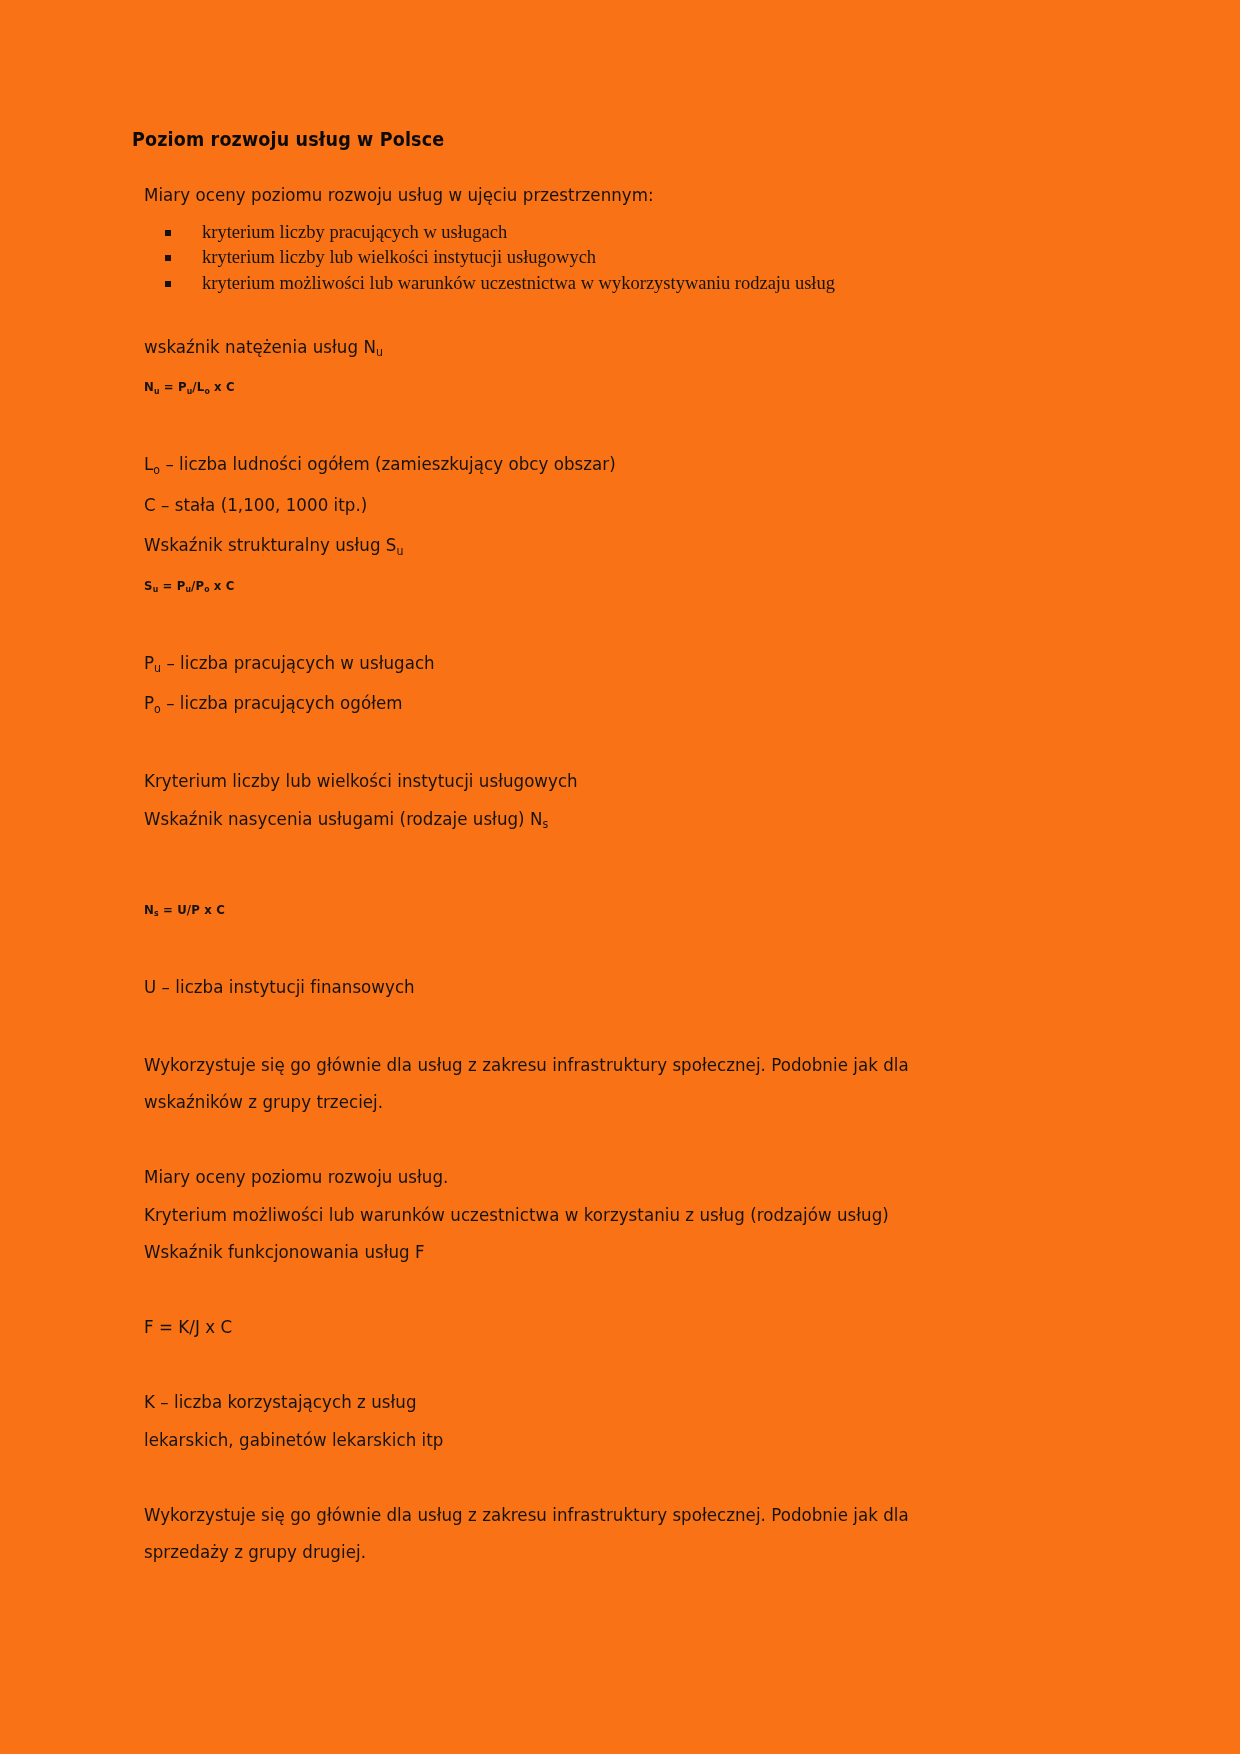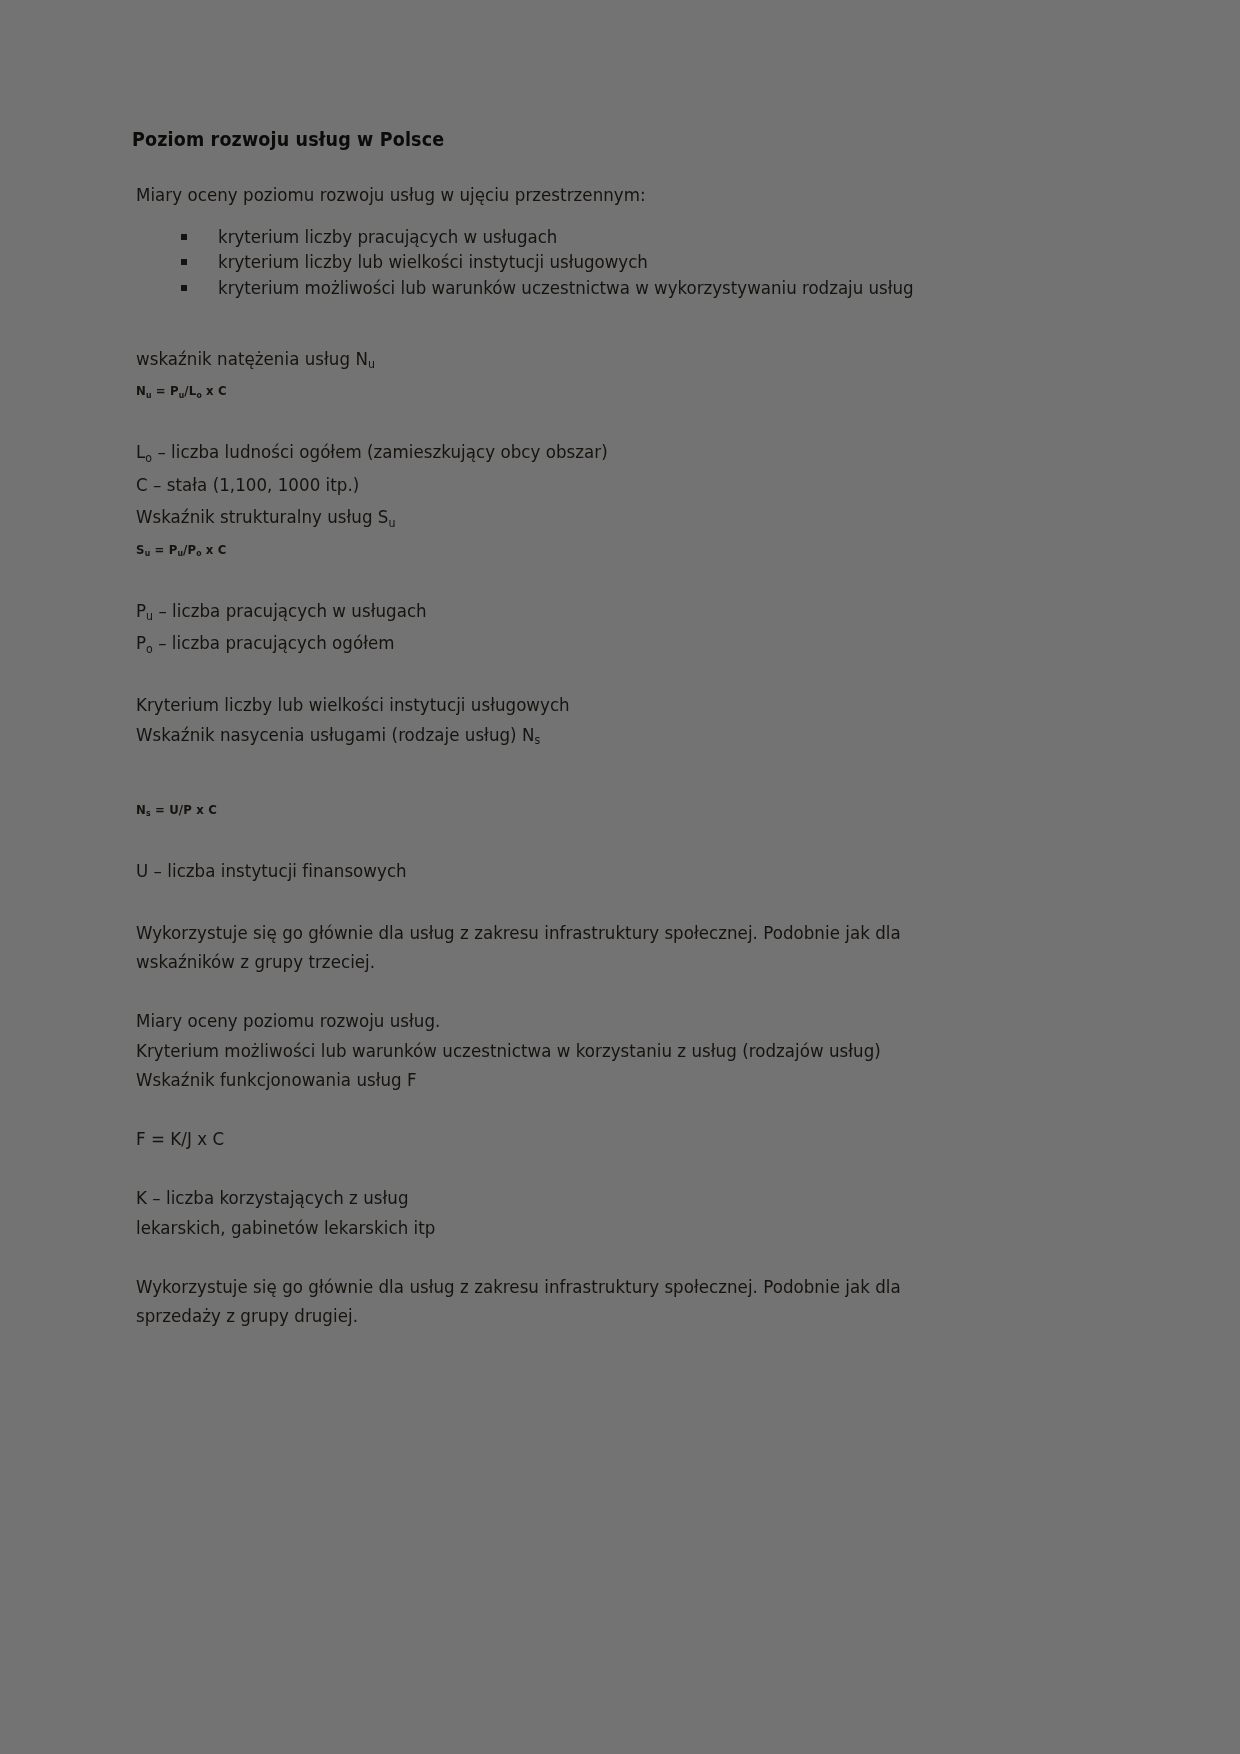--- a/index.html
+++ b/index.html
@@ -16,21 +16,21 @@
     color: #100f0d;
     -webkit-font-smoothing: none;
   }
 
   .page {
     position: absolute;
     left: 0;
     top: 0;
     width: 1240px;
     height: 1754px;
-    background: #737373;
+    background: #f97316;
     overflow: hidden;
   }
 
   .content {
     position: absolute;
     left: 132px;
     top: 128px;
     width: 960px;
   }
 
@@ -39,42 +39,43 @@
     font-weight: bold;
     letter-spacing: 0.15px;
     line-height: 1.25;
     margin: 0 0 30px 0;
     color: #0c0b0a;
   }
 
   .para {
     font-size: 18.5px;
     line-height: 25.5px;
-    margin: 4px;
+    margin: 12px;
     color: #16130f;
     letter-spacing: 0.05px;
   }
 
   .para.bold {
     font-weight: bold;
     letter-spacing: 0.2px;
     font-size: 13px;
   }
 
   .blank {
     height: 25.5px;
   }
   .blank.half {
     height: 13px;
   }
 
   ul.bullets {
     list-style: none;
-    margin: 16px;
+    margin: 0;
     padding: 0;
+    font-family: Liberation Serif, serif;
   }
   ul.bullets li {
     position: relative;
     font-size: 18.5px;
     line-height: 25.5px;
     padding-left: 70px;
     color: #16130f;
   }
   ul.bullets li .sq {
     position: absolute;

